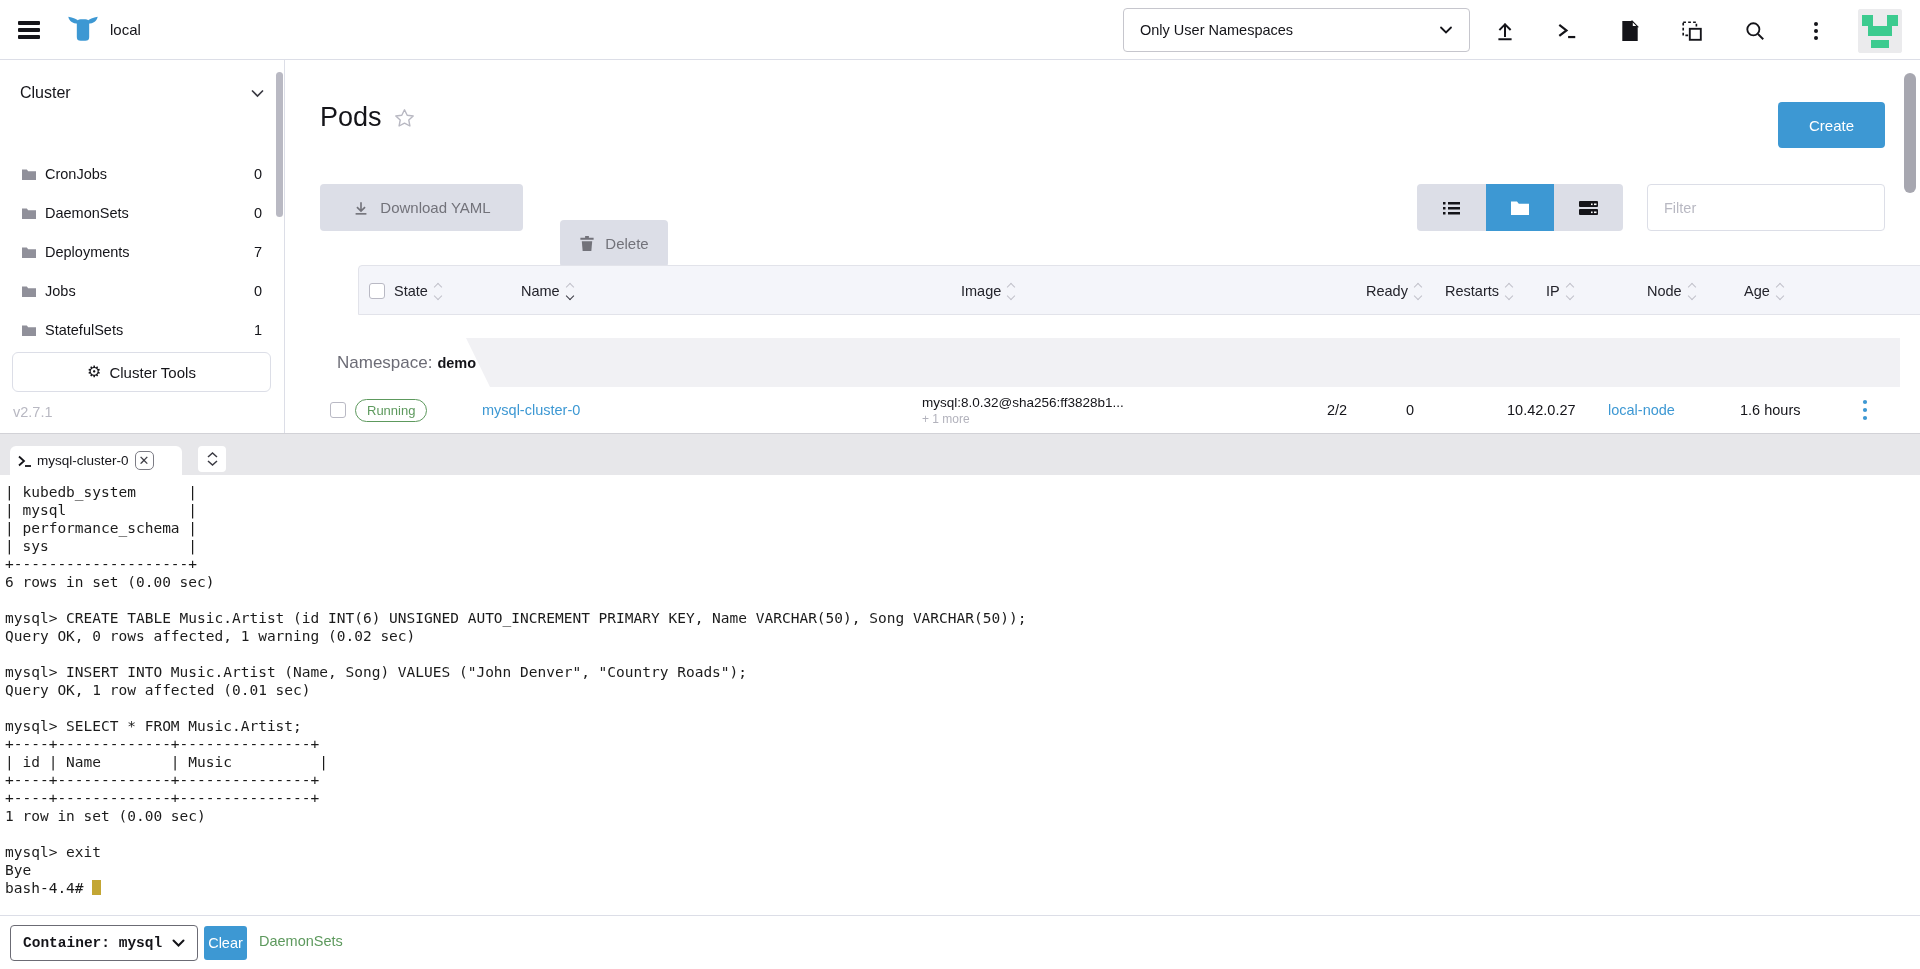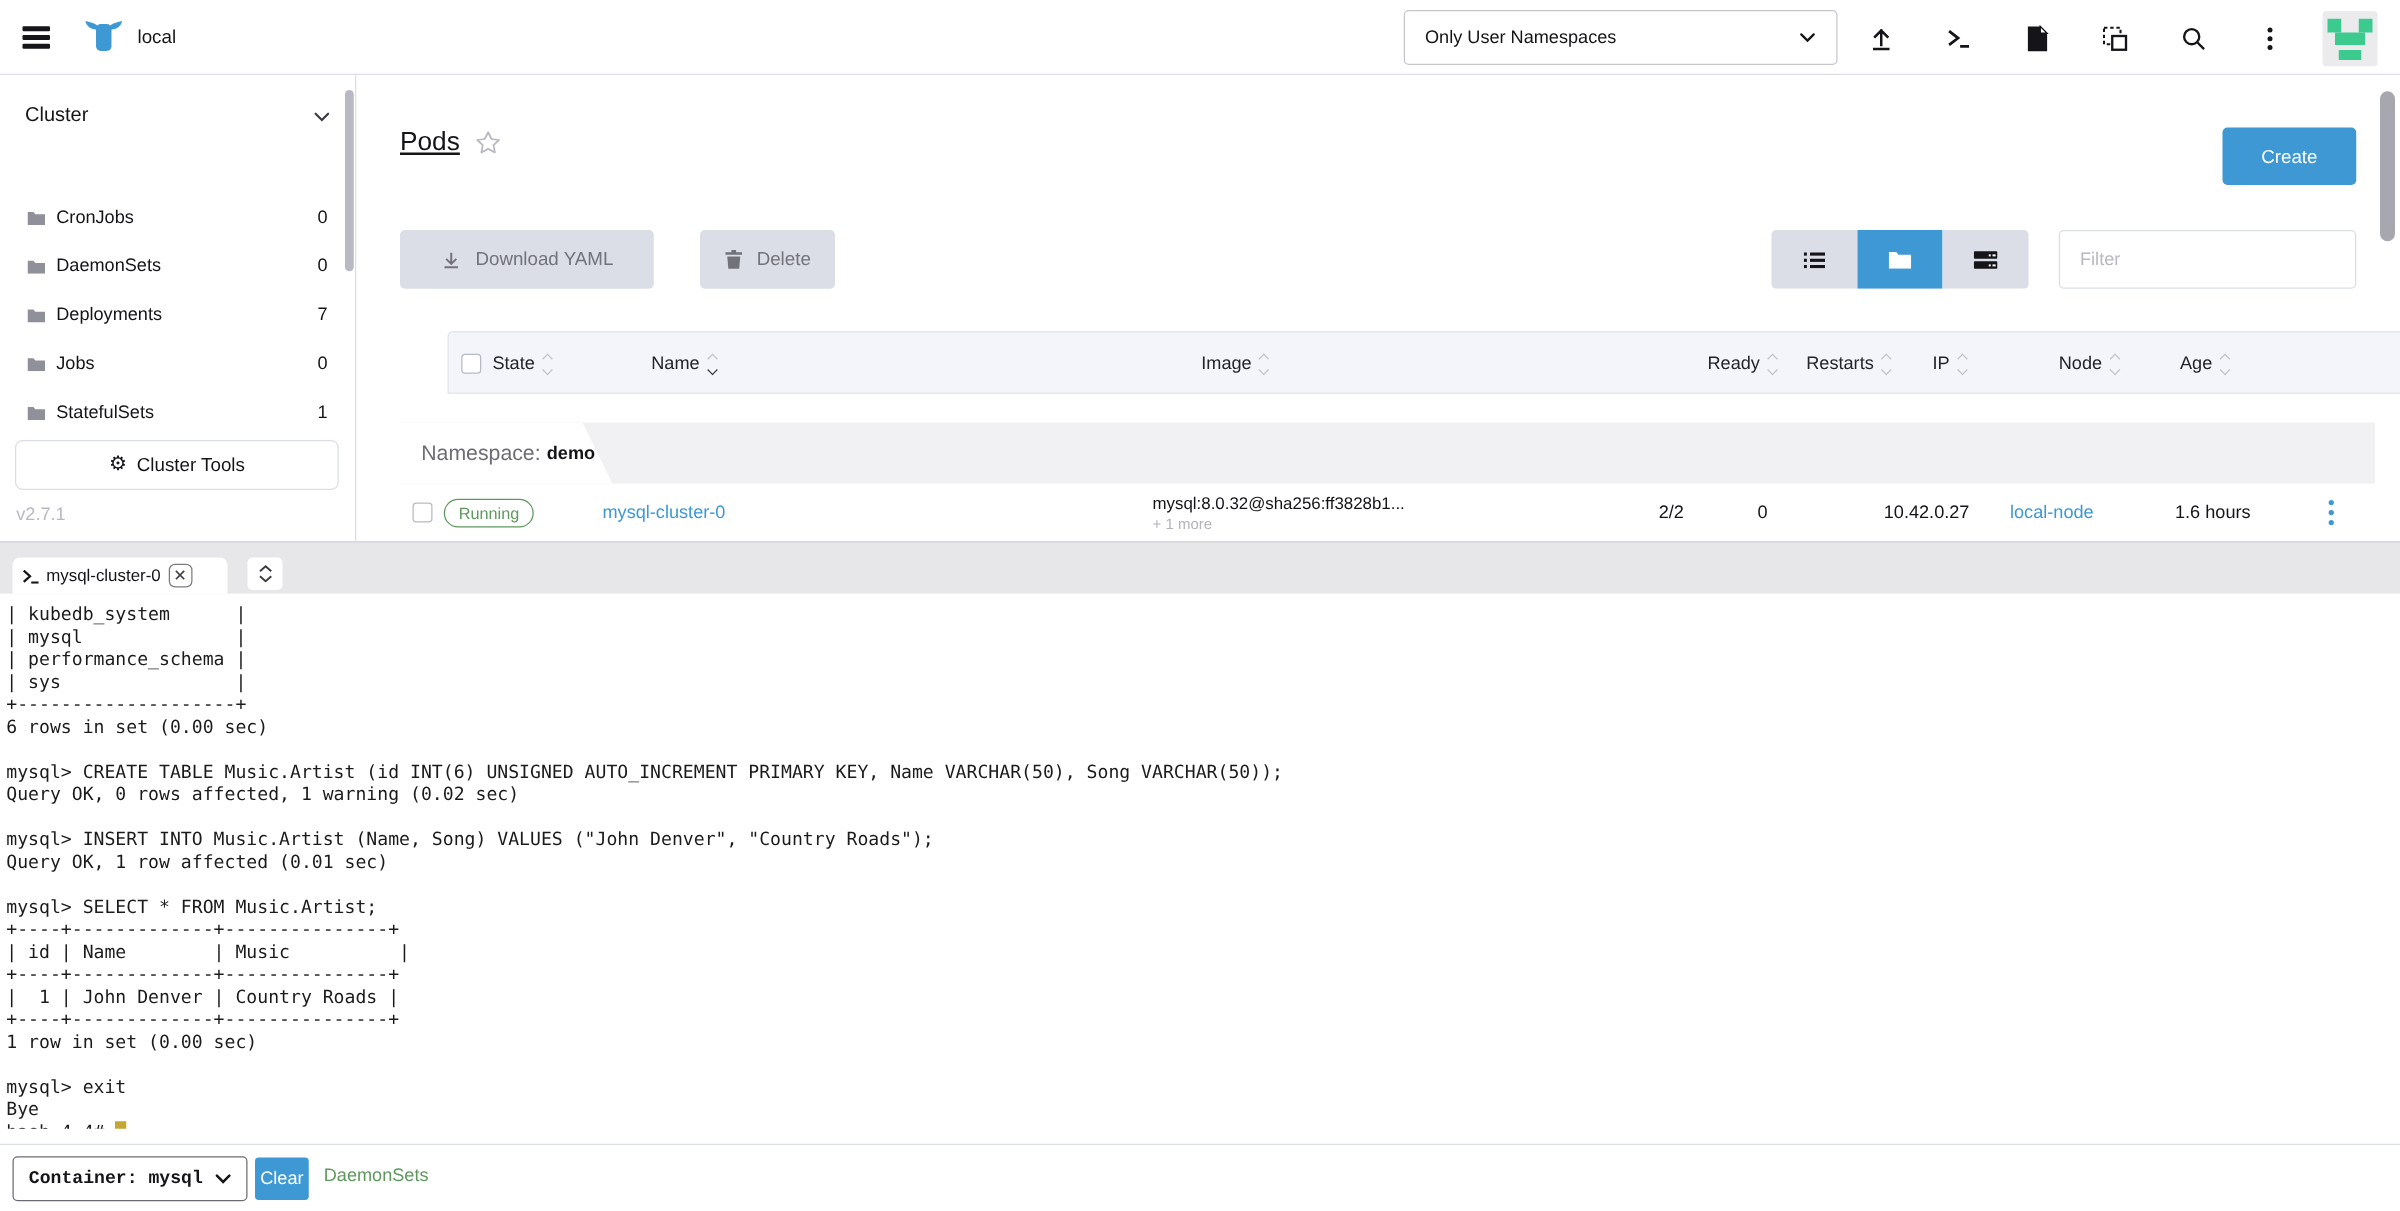--- a/index.html
+++ b/index.html
@@ -40,29 +40,29 @@
   .cluster-tools { position:absolute; left:12px; right:13px; top:292px; height:40px; border:1px solid #dcdee7;
                    border-radius:6px; background:#fff; display:flex; align-items:center; justify-content:center;
                    gap:8px; font-size:15px; color:#141419; cursor:pointer; }
   .cluster-tools .gear { font-size:16px; line-height:1; color:#141419; }
   .side-version { position:absolute; left:13px; top:344px; font-size:14.5px; color:#b8b8c2; }
   .side-scrollbar { position:absolute; left:276px; top:12px; width:7px; height:145px; background:#b9b9c3; border-radius:4px; }
 
   
   .main { position:absolute; left:285px; top:60px; width:1635px; height:373px; background:#fff; }
   .page-title-row { position:absolute; left:35px; top:42px; display:flex; align-items:center; gap:12px; }
-  .page-title { font-size:21px; font-weight:400; color:#141419;text-decoration:underline; }
+  .page-title { font-size:27px; font-weight:400; color:#141419; }
   .btn-create { position:absolute; left:1493px; top:42px; width:107px; height:46px; background:#3d98d3;
                 border:none; border-radius:4px; color:#fff; font-size:15px; cursor:pointer;
                 font-family:"Liberation Sans",sans-serif; }
   .btn-disabled { position:absolute; top:124px; height:47px; background:#dcdee7; border:none; border-radius:4px;
                   color:#72727a; font-size:15px; display:flex; align-items:center; justify-content:center;
                   gap:10px; font-family:"Liberation Sans",sans-serif; cursor:not-allowed; }
   .btn-dl { left:35px; width:203px; }
-  .btn-del { left:275px; width:108px; }
+  .btn-del { left:275px; width:108px;margin-top:36px; }
   .view-toggle { position:absolute; left:1132px; top:124px; width:206px; height:47px; display:flex;
                  border-radius:4px; overflow:hidden; }
   .vt-cell { flex:1; display:flex; align-items:center; justify-content:center; background:#dcdee7; cursor:pointer; }
   .vt-cell.active { background:#3d98d3; }
   .filter-box { position:absolute; left:1362px; top:124px; width:238px; height:47px; border:1px solid #dcdee7;
                 border-radius:4px; padding:0 16px; font-size:14.5px; color:#141419;
                 font-family:"Liberation Sans",sans-serif; }
   .filter-box::placeholder { color:#b8b8c2; }
   .main-scrollbar { position:absolute; left:1619px; top:13px; width:12px; height:120px; background:#a7a7b0; border-radius:6px; }
 
@@ -438,21 +438,20 @@
       <div class="tline">mysql&gt; CREATE TABLE Music.Artist (id INT(6) UNSIGNED AUTO_INCREMENT PRIMARY KEY, Name VARCHAR(50), Song VARCHAR(50));</div>
       <div class="tline">Query OK, 0 rows affected, 1 warning (0.02 sec)</div>
       <div class="tline"></div>
       <div class="tline">mysql&gt; INSERT INTO Music.Artist (Name, Song) VALUES ("John Denver", "Country Roads");</div>
       <div class="tline">Query OK, 1 row affected (0.01 sec)</div>
       <div class="tline"></div>
       <div class="tline">mysql&gt; SELECT * FROM Music.Artist;</div>
       <div class="tline">+----+-------------+---------------+</div>
       <div class="tline">| id | Name        | Music          |</div>
       <div class="tline">+----+-------------+---------------+</div>
-      <div class="tline">|  1 | John Denver | Country Roads |</div>
       <div class="tline">+----+-------------+---------------+</div>
       <div class="tline">1 row in set (0.00 sec)</div>
       <div class="tline"></div>
       <div class="tline">mysql&gt; exit</div>
       <div class="tline">Bye</div>
       <div class="tline"><span>bash-4.4# </span><span class="cursor-block"></span></div>
     </div>
 
     <div class="term-footer">
       <div class="container-select">

